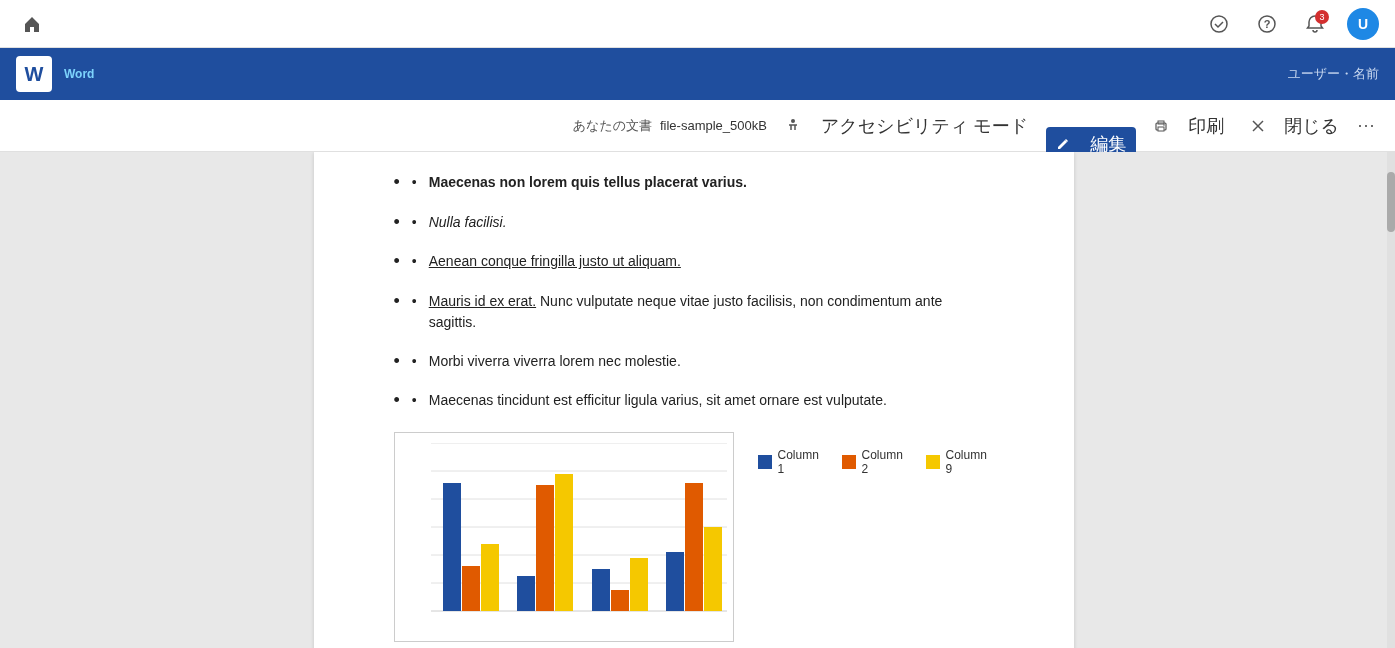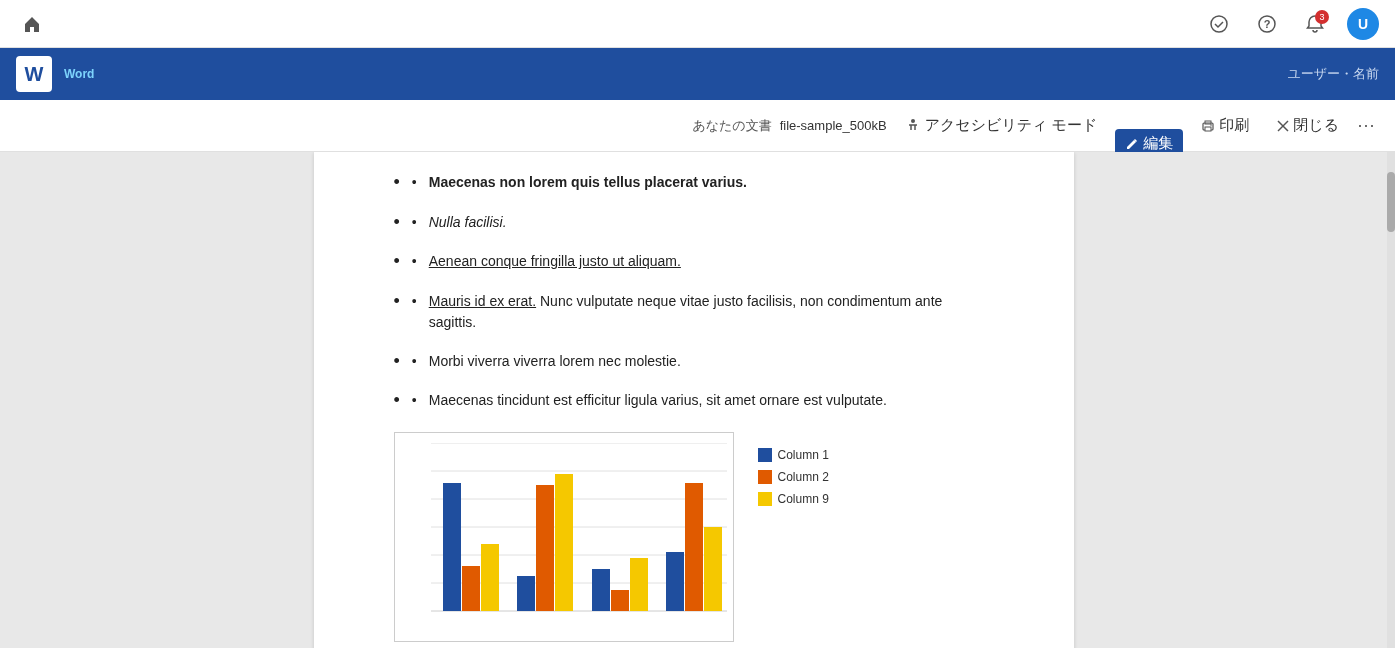--- a/index.html
+++ b/index.html
@@ -77,24 +77,24 @@
       align-items: center;
       padding: 0 20px;
       gap: 8px;
       border-bottom: 1px solid #e0e0e0;
       justify-content: flex-end;
     }
     .toolbar-left { color: #555; font-size: 13px; }
     .toolbar-center { font-size: 13px; color: #333; }
     .toolbar-right { display: flex; align-items: center; gap: 8px; }
     .toolbar-btn {
-      display: flex; align-items: center; gap: 4px;
+      display: flex; align-items: center; gap: 20px;
       padding: 5px 10px;
       border: none; background: transparent;
-      font-size: 15px; cursor: pointer;
+      font-size: 18px; cursor: pointer;
       border-radius: 4px;
       color: #333;
     }
     .toolbar-btn.edit {
       background: #1f4e9e;
       color: #fff;
       margin-top: 36px;
     }
     .toolbar-more { font-size: 18px; color: #555; cursor: pointer; background: none; border: none; }
 
@@ -147,22 +147,21 @@
 
     
     .chart-container {
       margin-top: 20px;
       display: flex;
       align-items: flex-start;
       gap: 16px;
     }
     .chart-legend {
       display: flex;
-      flex-direction: column;
-      gap: 8px;
+      gap: 16px;
       margin-top: 16px;
       margin-left: 8px;
     }
     .legend-item {
       display: flex; align-items: center; gap: 6px;
       font-size: 12px; color: #333;
     }
     .legend-color {
       width: 14px; height: 14px;
       flex-shrink: 0;

